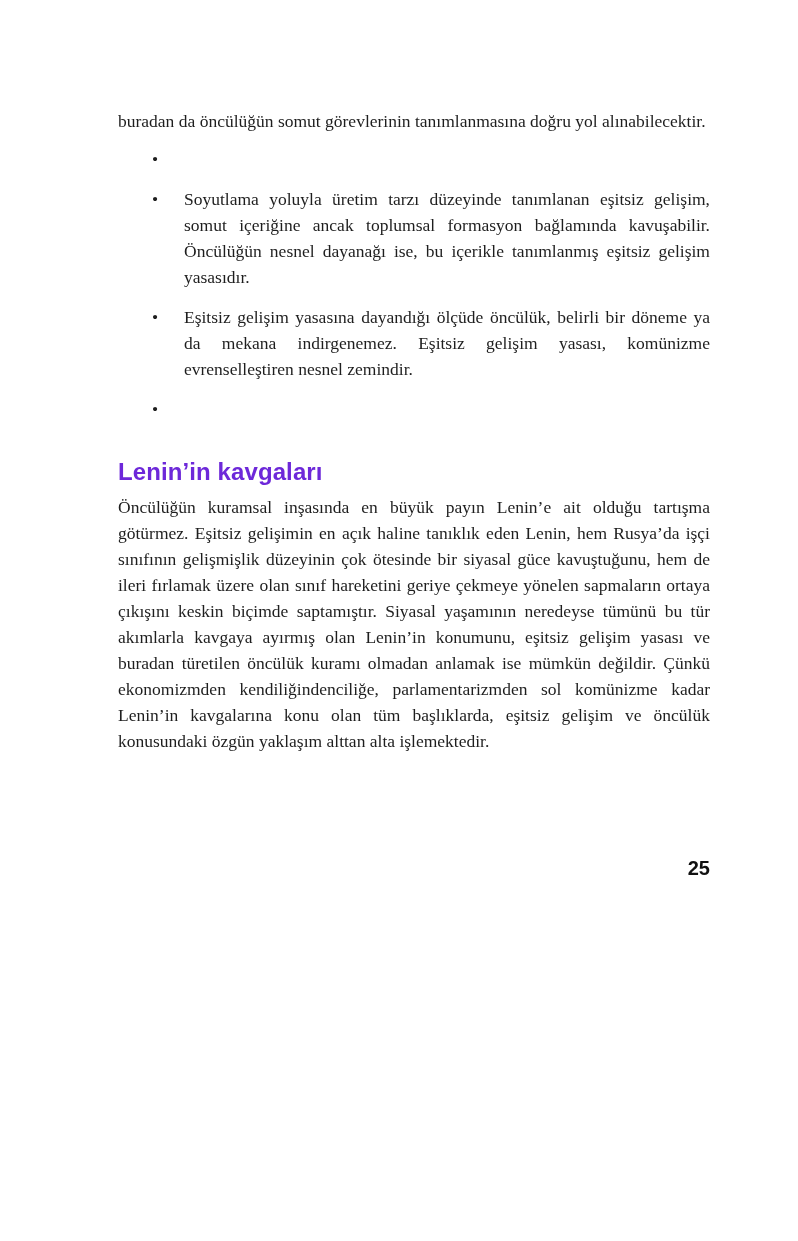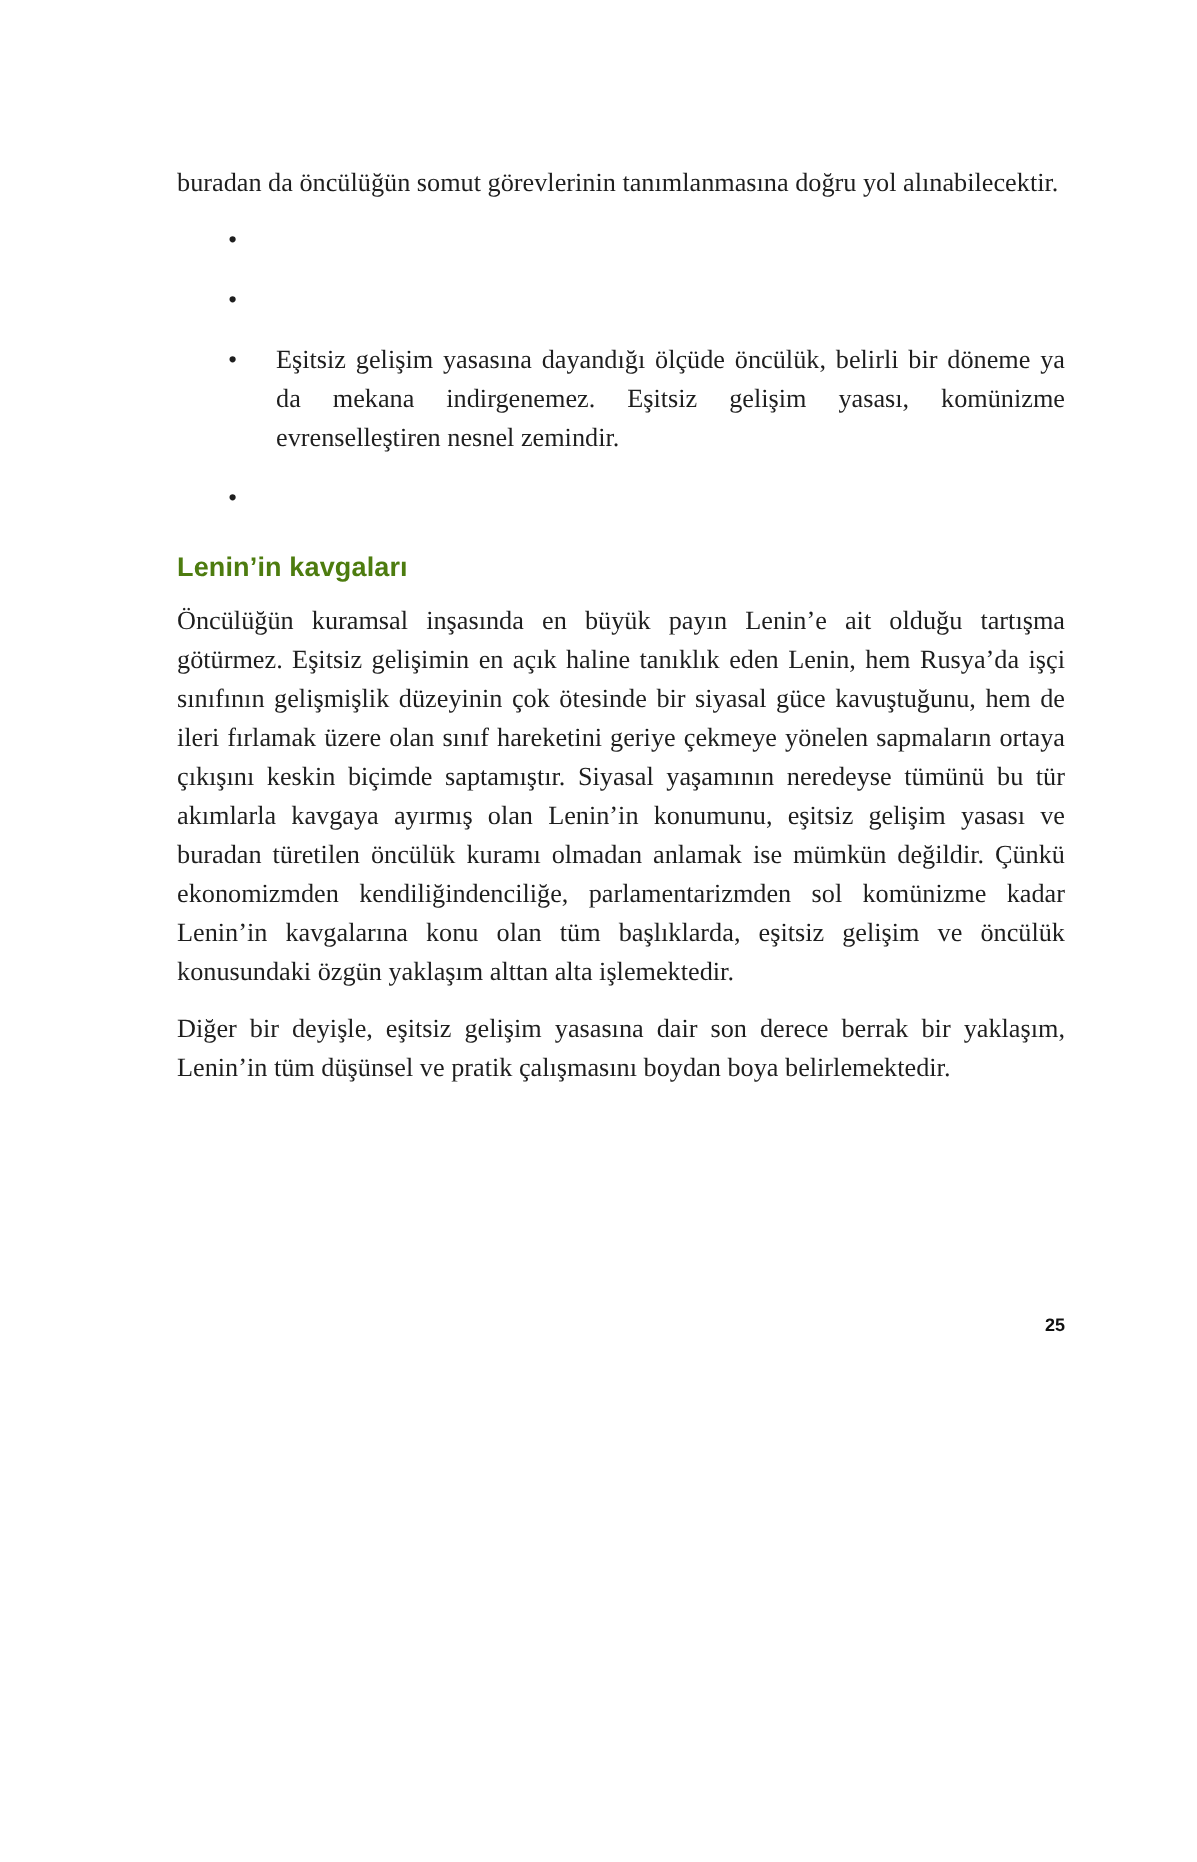--- a/index.html
+++ b/index.html
@@ -39,64 +39,64 @@
     width: 32px;
     margin-left: 34px;
     font-size: 17.5px;
     line-height: 26px;
   }
   .bullet-item p {
     flex: 1 1 auto;
     margin: 0;
   }
   h2.section-heading {
-    margin: 20px 0 8px 0;
+    margin: 36px 0 8px 0;
     font-family: "Liberation Sans", "DejaVu Sans", sans-serif;
     font-weight: 700;
-    font-size: 18px;
+    font-size: 24px;
     line-height: 28px;
-    color: #4d7c0f;
+    color: #6d28d9;
     letter-spacing: 0.1px;
   }
   .page-number {
     position: absolute;
     right: 88px;
-    bottom: 62px;
+    bottom: 72px;
     font-family: "Liberation Sans", "DejaVu Sans", sans-serif;
     font-weight: 700;
-    font-size: 12px;
+    font-size: 20px;
     color: #111111;
   }
 </style>
 </head>
 <body>
 
 <div class="page">
   <div class="content">
 
     <p>buradan da öncülüğün somut görevlerinin tanımlanmasına doğru yol alınabilecektir.</p>
 
     <div class="bullet-item">
       <span class="bullet-marker">•</span>
     </div>
 
     <div class="bullet-item">
       <span class="bullet-marker">•</span>
+      <p>Soyutlama yoluyla üretim tarzı düzeyinde tanımlanan eşitsiz gelişim, somut içeriğine ancak toplumsal formasyon bağlamında kavuşabilir. Öncülüğün nesnel dayanağı ise, bu içerikle tanımlanmış eşitsiz gelişim yasasıdır.</p>
     </div>
 
     <div class="bullet-item">
       <span class="bullet-marker">•</span>
       <p>Eşitsiz gelişim yasasına dayandığı ölçüde öncülük, belirli bir döneme ya da mekana indirgenemez. Eşitsiz gelişim yasası, komünizme evrenselleştiren nesnel zemindir.</p>
     </div>
 
     <div class="bullet-item">
       <span class="bullet-marker">•</span>
     </div>
 
     <h2 class="section-heading">Lenin’in kavgaları</h2>
 
     <p>Öncülüğün kuramsal inşasında en büyük payın Lenin’e ait olduğu tartışma götürmez. Eşitsiz gelişimin en açık haline tanıklık eden Lenin, hem Rusya’da işçi sınıfının gelişmişlik düzeyinin çok ötesinde bir siyasal güce kavuştuğunu, hem de ileri fırlamak üzere olan sınıf hareketini geriye çekmeye yönelen sapmaların ortaya çıkışını keskin biçimde saptamıştır. Siyasal yaşamının neredeyse tümünü bu tür akımlarla kavgaya ayırmış olan Lenin’in konumunu, eşitsiz gelişim yasası ve buradan türetilen öncülük kuramı olmadan anlamak ise mümkün değildir. Çünkü ekonomizmden kendiliğindenciliğe, parlamentarizmden sol komünizme kadar Lenin’in kavgalarına konu olan tüm başlıklarda, eşitsiz gelişim ve öncülük konusundaki özgün yaklaşım alttan alta işlemektedir.</p>
-    <p>Diğer bir deyişle, eşitsiz gelişim yasasına dair son derece berrak bir yaklaşım, Lenin’in tüm düşünsel ve pratik çalışmasını boydan boya belirlemektedir.</p>
 
   </div>
 
   <div class="page-number">25</div>
 </div>
 
 </body></html>

